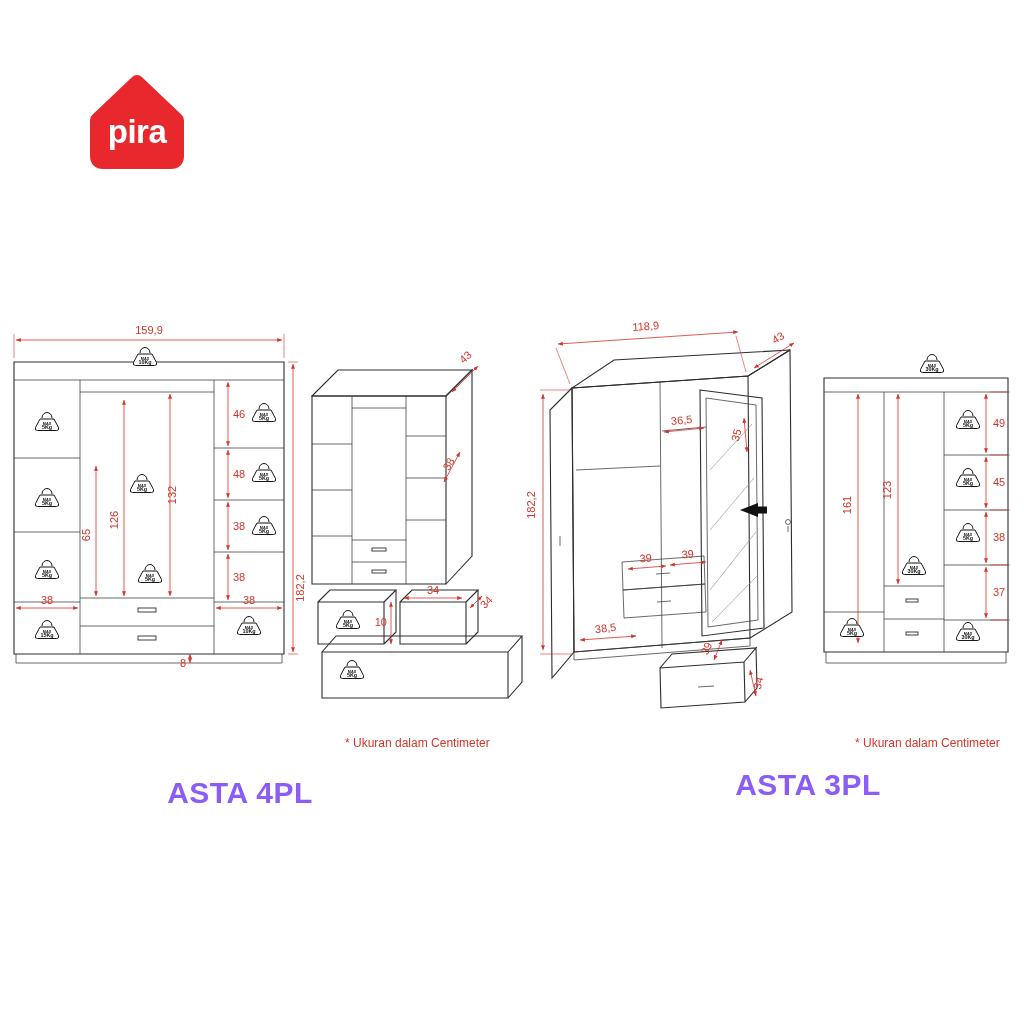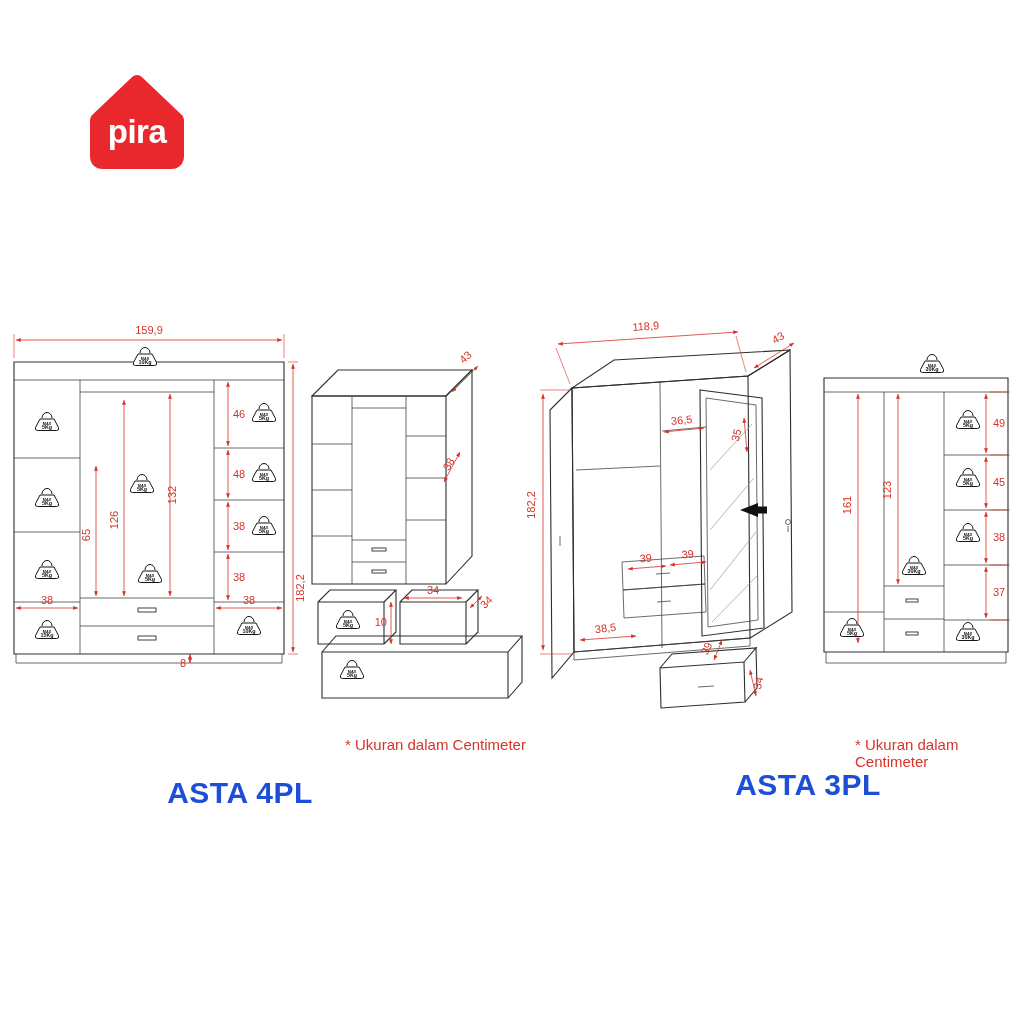--- a/index.html
+++ b/index.html
@@ -9,22 +9,22 @@
   .fi{fill:none;stroke:#3a3a3a;stroke-width:.75}
   .hz{fill:none;stroke:#999;stroke-width:.7}
   .dl{stroke:#d63429;stroke-width:.8;fill:none}
   .xt{stroke:#d63429;stroke-width:.6;fill:none}
   .dim{fill:#d63429;font-size:11px}
   .dimc{text-anchor:middle}
   .kbp{fill:#fff;stroke:#151515;stroke-width:1}
   .kmax{font-size:3.8px;text-anchor:middle;fill:#111;font-weight:700}
   .kval{font-size:5.4px;text-anchor:middle;fill:#111;font-weight:700}
   .hnd{fill:#fff;stroke:#2e2e2e;stroke-width:.9}
-  .note{position:absolute;color:#d63429;font-size:15px}
-  .title{position:absolute;transform:translateX(-50%);font-size:30px;font-weight:700;letter-spacing:.5px;color:#1d4ed8;white-space:nowrap}
+  .note{position:absolute;color:#d63429;font-size:12px}
+  .title{position:absolute;transform:translateX(-50%);font-size:30px;font-weight:700;letter-spacing:.5px;color:#8b5cf6;white-space:nowrap}
   .logo-text{fill:#fff;font-size:33px;font-weight:700;text-anchor:middle;letter-spacing:-.5px}
 </style>
 </head>
 <body>
 
 <svg width="1024" height="1024" viewBox="0 0 1024 1024">
   <defs>
     <marker id="ae" markerWidth="8" markerHeight="8" refX="6" refY="2.5" orient="auto">
       <path d="M0,0L6,2.5L0,5Z" fill="#d63429"></path>
     </marker>

